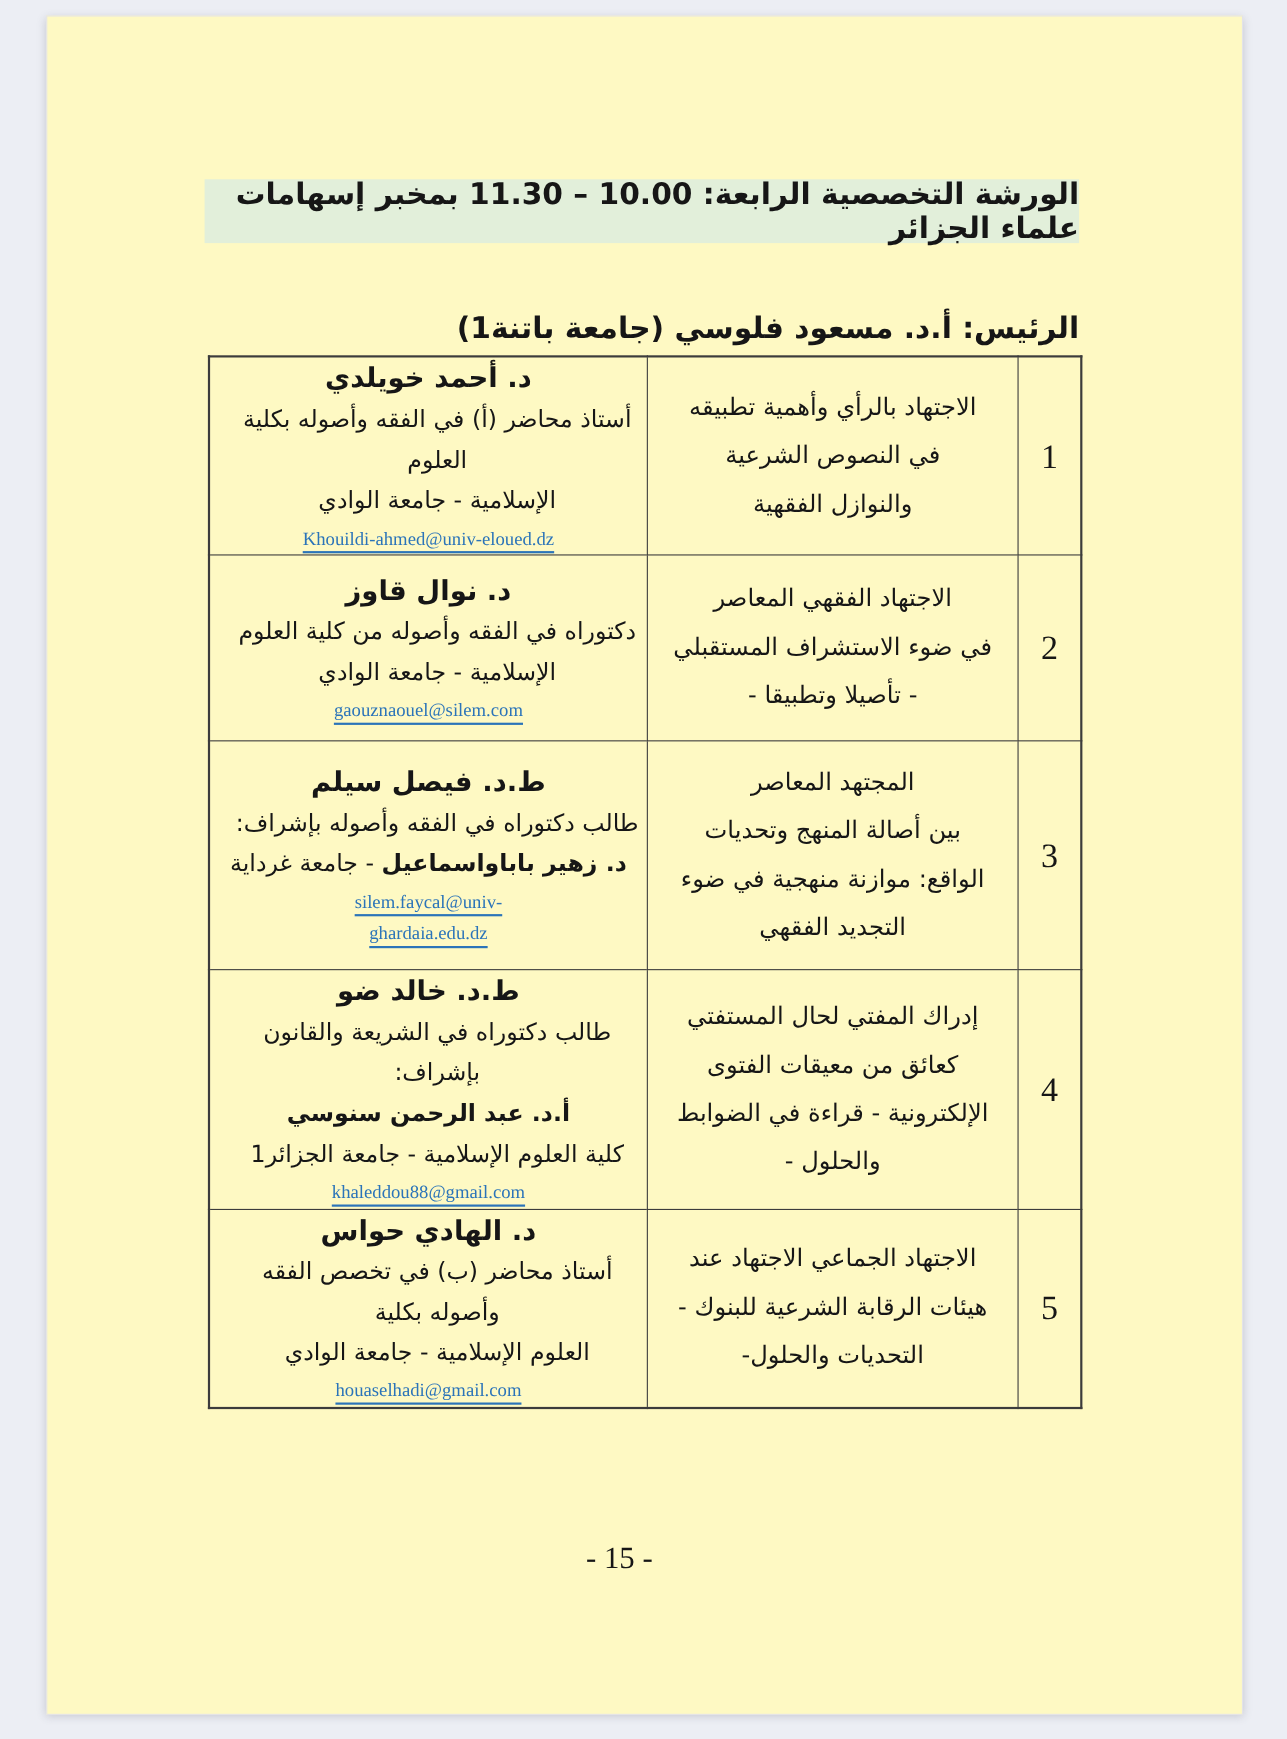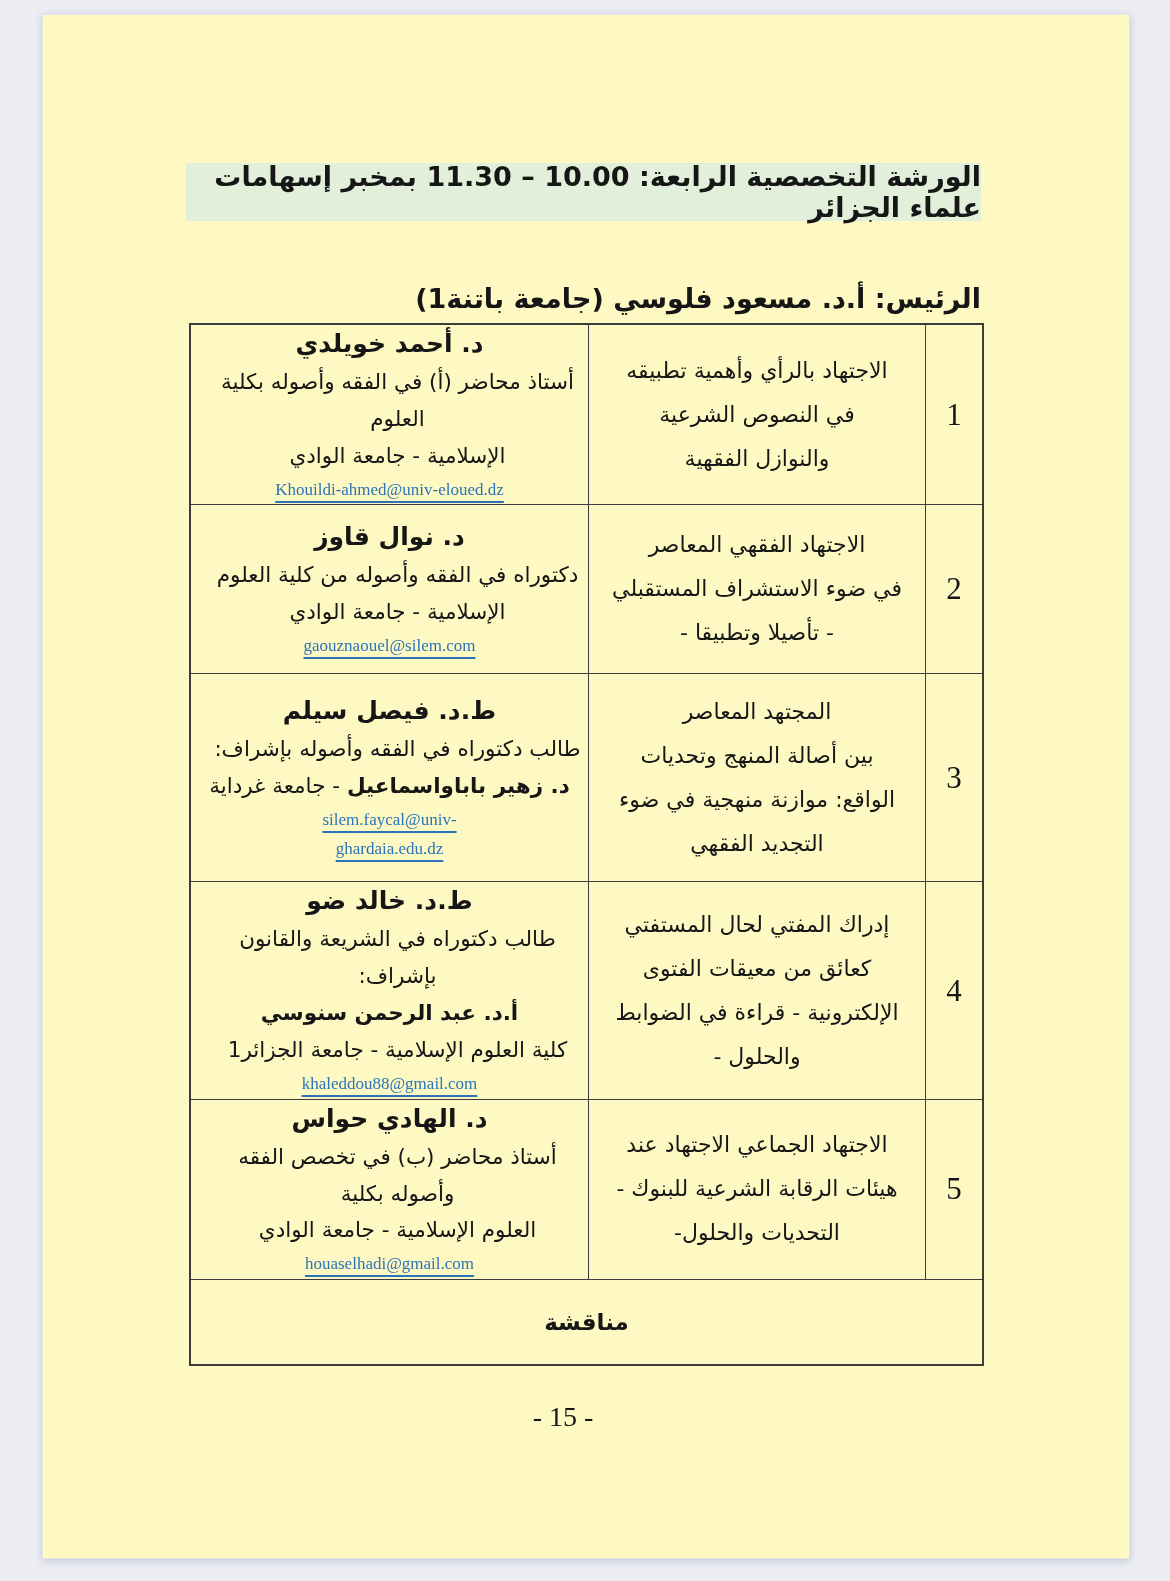--- a/index.html
+++ b/index.html
@@ -157,21 +157,18 @@
 هيئات الرقابة الشرعية للبنوك -
 التحديات والحلول-</td>
       <td class="cell-presenter">
         <div class="p-name">د. الهادي حواس</div>
         <div class="p-affil">أستاذ محاضر (ب) في تخصص الفقه وأصوله بكلية
 العلوم الإسلامية - جامعة الوادي</div>
         <div class="p-email"><a>houaselhadi@gmail.com</a></div>
       </td>
     </tr>
 
-    <tr class="row-discussion">
-      <td colspan="3">مناقشة</td>
-    </tr>
   </tbody>
     </table>
 
   <div class="page-number">- 15 -</div>
 
 </div>
 
 </body></html>

